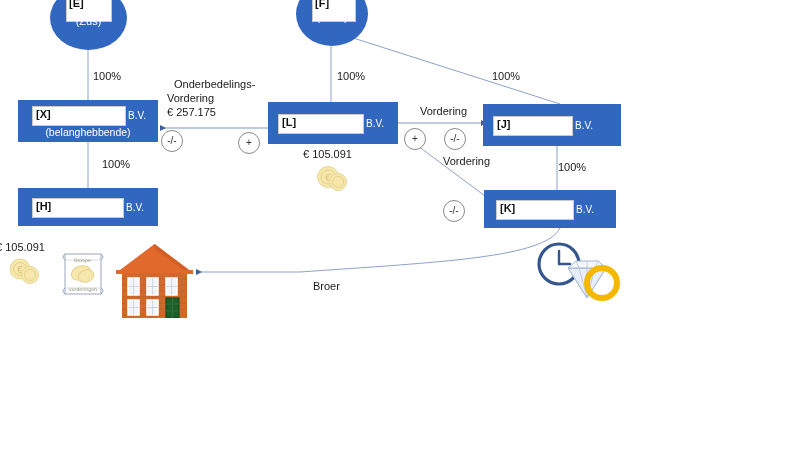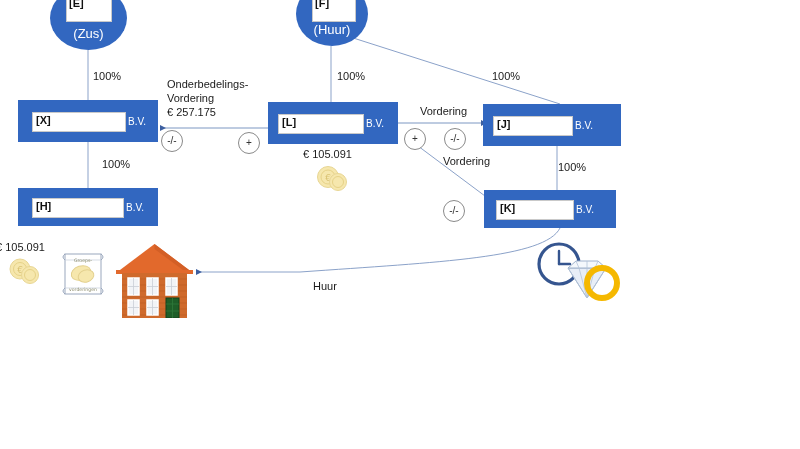--- a/index.html
+++ b/index.html
@@ -32,24 +32,24 @@
   }
   .person .ptag{
     position:absolute;
     color:#111;
     font-size:11px;
     font-weight:bold;
     z-index:3;
   }
   .person .psub{
     position:relative;
-    font-size:13px;
+    font-size:11px;
     color:#ffffff;
     z-index:4;
-    padding-bottom:9px;
+    padding-bottom:23px;
   }
 
   
   .box{
     position:absolute;
     background:#3267c0;
     display:flex;
     flex-direction:column;
     justify-content:center;
   }
@@ -166,20 +166,21 @@
     <div class="ptag" style="left:19px;top:15px;">[F]</div>
     <div class="psub">(Huur)</div>
   </div>
 
   <div class="box" style="left:18px;top:100px;width:140px;height:42px;">
     <div class="boxline">
       <div class="redact" style="left:14px;top:1px;width:92px;"></div>
       <div class="btag" style="left:18px;top:3px;">[X]</div>
       <div class="bv" style="left:110px;top:5px;">B.V.</div>
     </div>
+    <div class="bsub">(belanghebbende)</div>
   </div>
 
   <div class="box" style="left:18px;top:188px;width:140px;height:38px;">
     <div class="boxline">
       <div class="redact" style="left:14px;top:1px;width:90px;"></div>
       <div class="btag" style="left:18px;top:3px;">[H]</div>
       <div class="bv" style="left:108px;top:5px;">B.V.</div>
     </div>
   </div>
 
@@ -206,31 +207,31 @@
       <div class="bv" style="left:92px;top:5px;">B.V.</div>
     </div>
   </div>
 
   <div class="lbl" style="left:93px;top:70px;">100%</div>
   <div class="lbl" style="left:102px;top:158px;">100%</div>
   <div class="lbl" style="left:337px;top:70px;">100%</div>
   <div class="lbl" style="left:492px;top:70px;">100%</div>
   <div class="lbl" style="left:558px;top:161px;">100%</div>
 
-  <div class="lbl" style="left:167px;top:78px;">Onderbedelings-</div>
+  <div class="lbl" style="left:174px;top:78px;">Onderbedelings-</div>
   <div class="lbl" style="left:167px;top:92px;">Vordering</div>
   <div class="lbl" style="left:167px;top:106px;">€ 257.175</div>
 
   <div class="lbl" style="left:420px;top:105px;">Vordering</div>
   <div class="lbl" style="left:443px;top:155px;">Vordering</div>
 
   <div class="lbl" style="left:303px;top:148px;">€ 105.091</div>
   <div class="lbl" style="left:-4px;top:241px;">€ 105.091</div>
 
-  <div class="lbl" style="left:313px;top:280px;">Huur</div>
+  <div class="lbl" style="left:313px;top:280px;">Broer</div>
 
   <div class="badge" style="left:161px;top:130px;">-/-</div>
   <div class="badge" style="left:238px;top:132px;">+</div>
   <div class="badge" style="left:404px;top:128px;">+</div>
   <div class="badge" style="left:444px;top:128px;">-/-</div>
   <div class="badge" style="left:443px;top:200px;">-/-</div>
 
   <svg class="coins" style="left:316px;top:165px;" viewBox="0 0 34 26">
     <circle cx="12" cy="12" r="10.5" fill="#f6e7ad" stroke="#e8d694" stroke-width="1"></circle>
     <circle cx="12" cy="12" r="7" fill="none" stroke="#e6d288" stroke-width="1"></circle>

